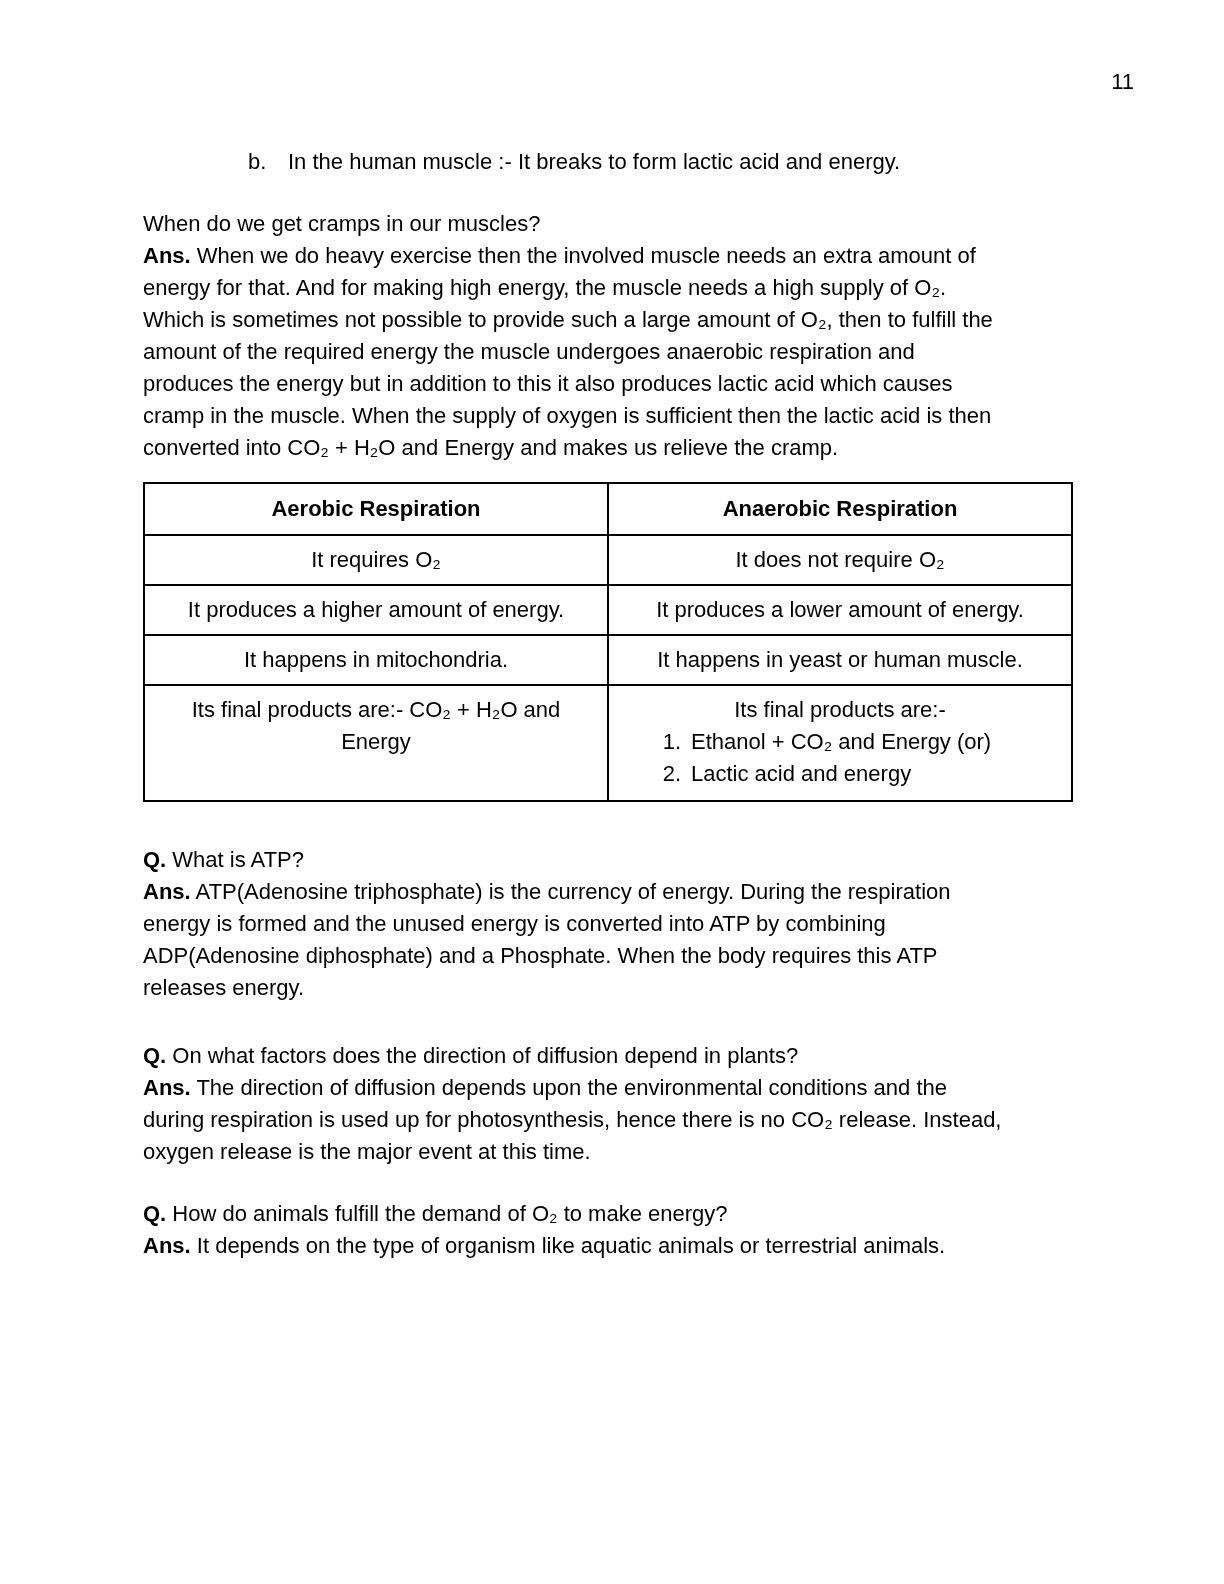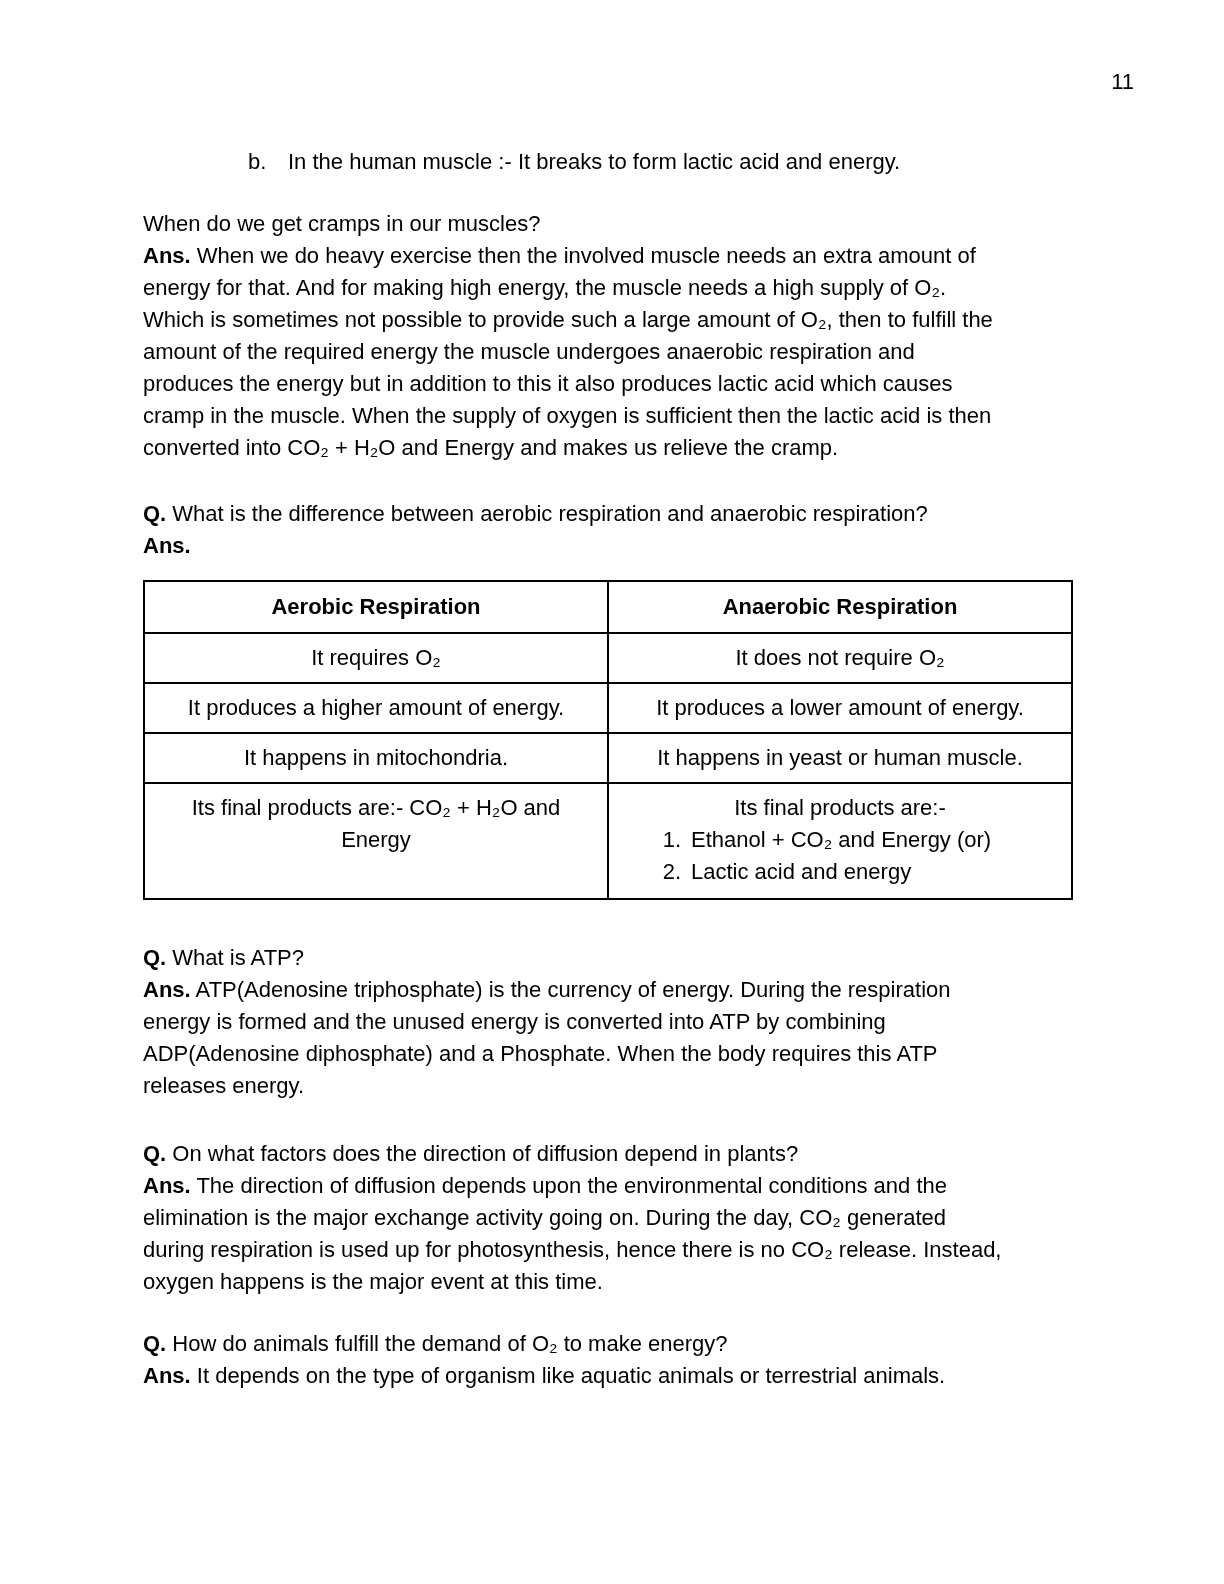--- a/index.html
+++ b/index.html
@@ -69,24 +69,20 @@
     <p class="ln"><span>When do we get cramps in our muscles?</span></p>
     <p class="ln"><span class="b">Ans.</span> <span>When we do heavy exercise then the involved muscle needs an extra amount of</span></p>
     <p class="ln"><span>energy for that. And for making high energy, the muscle needs a high supply of O₂.</span></p>
     <p class="ln"><span>Which is sometimes not possible to provide such a large amount of O₂, then to fulfill the</span></p>
     <p class="ln"><span>amount of the required energy the muscle undergoes anaerobic respiration and</span></p>
     <p class="ln"><span>produces the energy but in addition to this it also produces lactic acid which causes</span></p>
     <p class="ln"><span>cramp in the muscle. When the supply of oxygen is sufficient then the lactic acid is then</span></p>
     <p class="ln"><span>converted into CO₂ + H₂O and Energy and makes us relieve the cramp.</span></p>
   </section>
 
-  <section class="qa qa-2 txt">
-    <p class="ln"><span class="b">Q.</span> <span>What is the difference between aerobic respiration and anaerobic respiration?</span></p>
-    <p class="ln"><span class="b">Ans.</span></p>
-  </section>
 
   <table class="cmp">
     <thead>
       <tr>
         <th>Aerobic Respiration</th>
         <th>Anaerobic Respiration</th>
       </tr>
     </thead>
     <tbody>
       <tr>
@@ -122,23 +118,22 @@
     <p class="ln"><span class="b">Q.</span> <span>What is ATP?</span></p>
     <p class="ln"><span class="b">Ans.</span> <span>ATP(Adenosine triphosphate) is the currency of energy. During the respiration</span></p>
     <p class="ln"><span>energy is formed and the unused energy is converted into ATP by combining</span></p>
     <p class="ln"><span>ADP(Adenosine diphosphate) and a Phosphate. When the body requires this ATP</span></p>
     <p class="ln"><span>releases energy.</span></p>
   </section>
 
   <section class="qa qa-4 txt">
     <p class="ln"><span class="b">Q.</span> <span>On what factors does the direction of diffusion depend in plants?</span></p>
     <p class="ln"><span class="b">Ans.</span> <span>The direction of diffusion depends upon the environmental conditions and the</span></p>
-    <p class="ln"><span>elimination is the major exchange activity going on. During the day, CO₂ generated</span></p>
     <p class="ln"><span>during respiration is used up for photosynthesis, hence there is no CO₂ release. Instead,</span></p>
-    <p class="ln"><span>oxygen happens is the major event at this time.</span></p>
+    <p class="ln"><span>oxygen release is the major event at this time.</span></p>
   </section>
 
   <section class="qa qa-5 txt">
     <p class="ln"><span class="b">Q.</span> <span>How do animals fulfill the demand of O₂ to make energy?</span></p>
     <p class="ln"><span class="b">Ans.</span> <span>It depends on the type of organism like aquatic animals or terrestrial animals.</span></p>
   </section>
 
 </div>
 
 </body></html>

